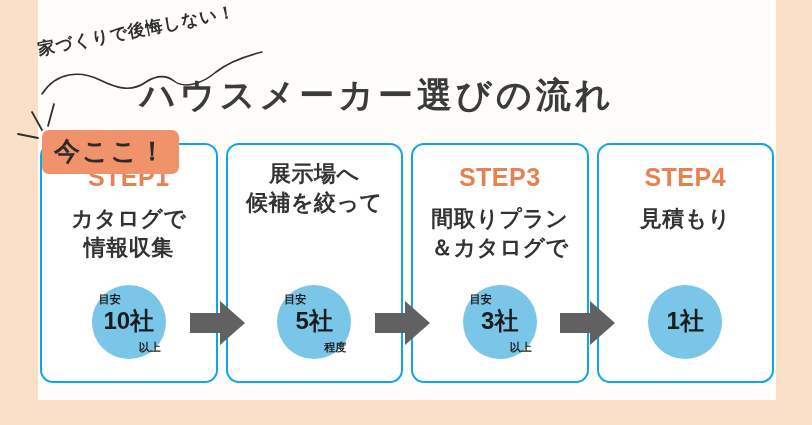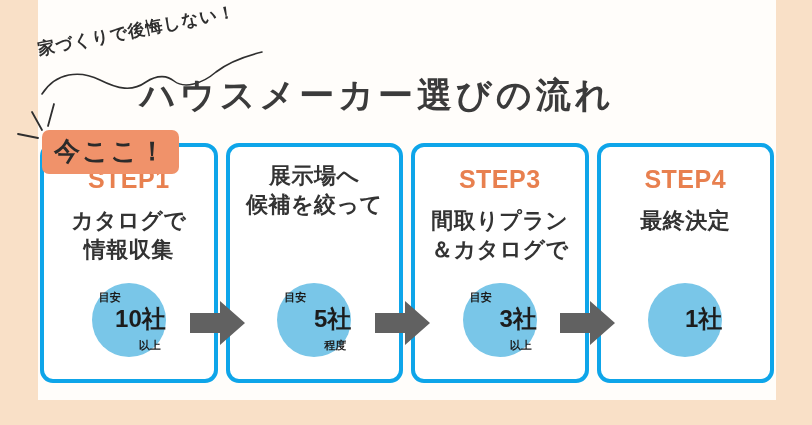--- a/index.html
+++ b/index.html
@@ -94,21 +94,21 @@
     left: 40px;
     top: 143px;
     width: 734px;
     height: 240px;
     display: flex;
     gap: 8px;
   }
   .card {
     position: relative;
     flex: 1 1 0;
-    border: 4px solid #0ea5e9;
+    border: 2px solid #0ea5e9;
     border-radius: 13px;
     background: #ffffff;
     display: flex;
     flex-direction: column;
     align-items: center;
   }
   .step-label {
     margin-top: 20px;
     font-size: 25px;
     font-weight: bold;
@@ -133,21 +133,21 @@
     height: 74px;
     border-radius: 50%;
     background: #79c6e8;
   }
   .circle .big {
     position: absolute;
     left: 0;
     right: 0;
     top: 50%;
     transform: translateY(-52%);
-    text-align: right;
+    text-align: center;
     font-size: 24px;
     font-weight: bold;
     color: #1c1c1c;
     letter-spacing: 0px;
   }
   .circle .cap-top {
     position: absolute;
     left: 7px;
     top: 7px;
     font-size: 11px;
@@ -235,21 +235,21 @@
       <div class="circle">
         <span class="cap-top">目安</span>
         <span class="big">3社</span>
         <span class="cap-bot">以上</span>
       </div>
     </div>
 
     <div class="card">
       <div class="step-label">STEP4</div>
       <div class="card-body">
-        <span class="ln">最終決定</span>
+        <span class="ln">見積もり</span>
       </div>
       <div class="circle">
         <span class="big">1社</span>
       </div>
     </div>
 
   </div>
 
   <div class="arrow a1">
     <svg width="56" height="46" viewBox="0 0 56 46">

